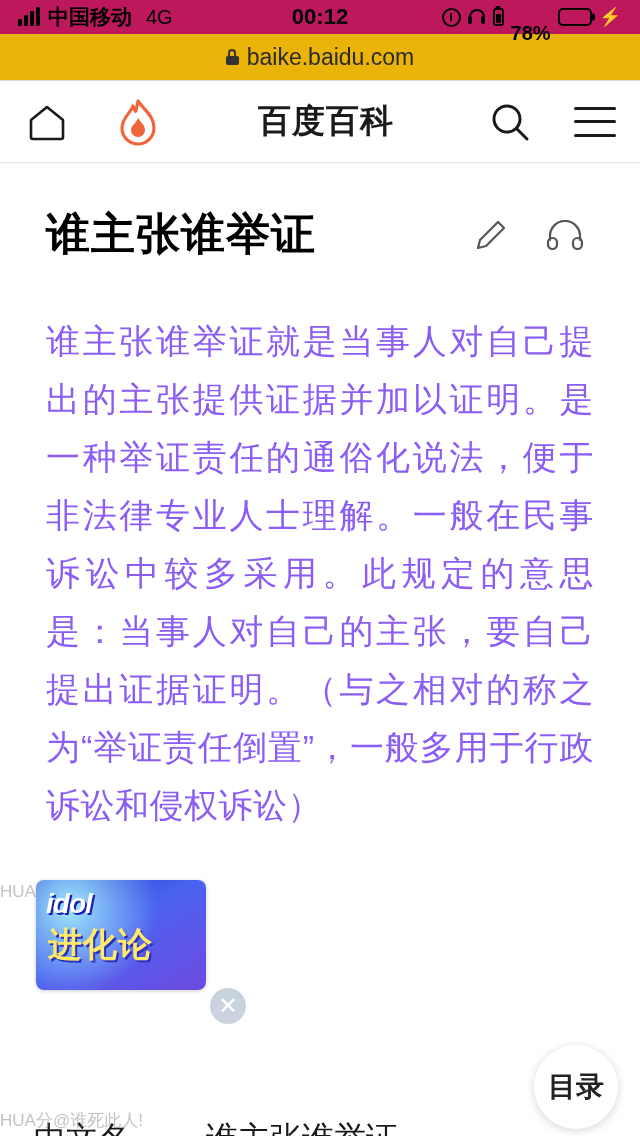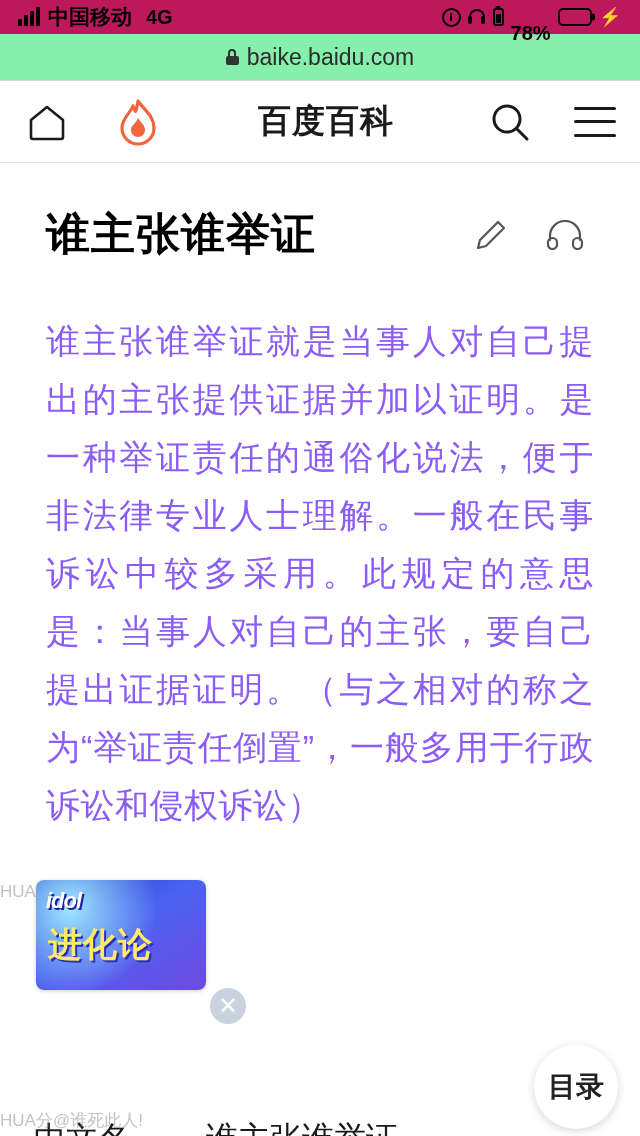--- a/index.html
+++ b/index.html
@@ -43,21 +43,21 @@
     display: block;
     width: 4px;
     background: #000;
     border-radius: 1px;
   }
   .signal-bars i:nth-child(1) { height: 7px; }
   .signal-bars i:nth-child(2) { height: 11px; }
   .signal-bars i:nth-child(3) { height: 15px; }
   .signal-bars i:nth-child(4) { height: 19px; }
   .carrier { font-size: 21px; font-weight: 600; letter-spacing: 0; }
-  .net-type { font-size: 20px; font-weight: 700; margin-left: 6px; }
+  .net-type { font-size: 20px; font-weight: 400; margin-left: 6px; }
   .status-time {
     position: absolute;
     left: 0; right: 0;
     text-align: center;
     font-size: 22px;
     font-weight: 600;
     pointer-events: none;
   }
   .status-right {
     margin-left: auto;
@@ -150,21 +150,21 @@
   .battery-fill {
     height: 100%;
     background: #3ddc5b;
     border-radius: 2px;
   }
   .bolt { font-size: 18px; margin-left: 1px; }
 
   
   .url-bar {
     height: 46px;
-    background: #86efac;
+    background: #eab308;
     display: flex;
     align-items: center;
     justify-content: center;
     gap: 8px;
     border-bottom: 1px solid #d8d8d8;
   }
   .lock-glyph {
     width: 13px; height: 16px;
     position: relative;
   }
@@ -325,21 +325,21 @@
     background:
       radial-gradient(circle at 20% 25%, #9fe9ff 0%, rgba(159,233,255,0) 55%),
       linear-gradient(150deg, #2a3fd0 0%, #4a62f0 45%, #6f4ae0 100%);
     position: relative;
     overflow: hidden;
     box-shadow: 0 1px 4px rgba(0,0,0,0.2);
   }
   .ad-img .idol {
     position: absolute;
     left: 10px; top: 8px;
-    font-size: 22px;
+    font-size: 28px;
     font-weight: 700;
     font-style: italic;
     color: #ffffff;
     letter-spacing: -1px;
     text-shadow: 2px 2px 0 #1a1fb0;
   }
   .ad-img .cn {
     position: absolute;
     left: 12px; top: 42px;
     font-size: 34px;
@@ -390,20 +390,21 @@
   <div class="status-left">
     <span class="signal-bars">
         <i></i>
         <i></i>
         <i></i>
         <i></i>
       </span>
     <span class="carrier">中国移动</span>
     <span class="net-type">4G</span>
   </div>
+  <div class="status-time">00:12</div>
   <div class="status-right">
     <span class="icon-circle-lock"></span>
     <span class="icon-headphone"></span>
     <span class="icon-battery-small"></span>
     <span class="battery-pct">78%</span>
     <span class="battery-shell">
       <span class="battery-fill" id="battery-fill" style="width: 78%;"></span>
     </span>
     <span class="bolt">⚡</span>
   </div>

